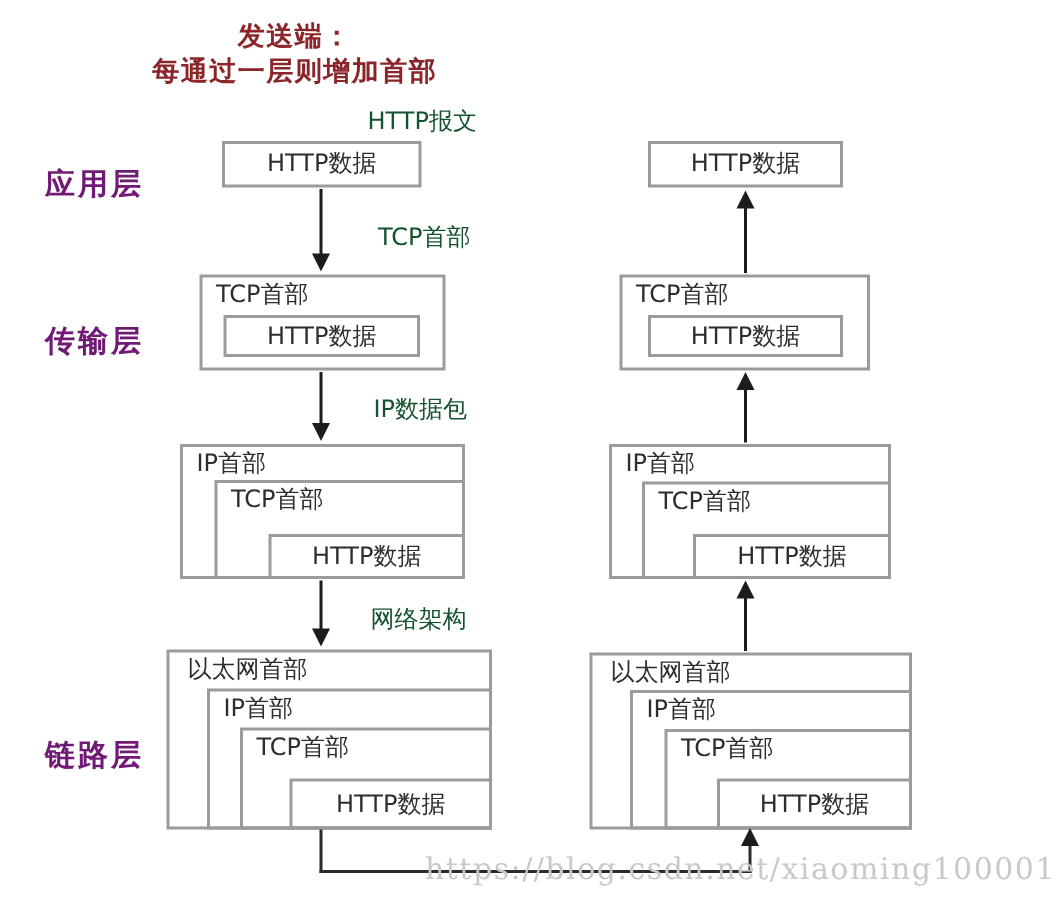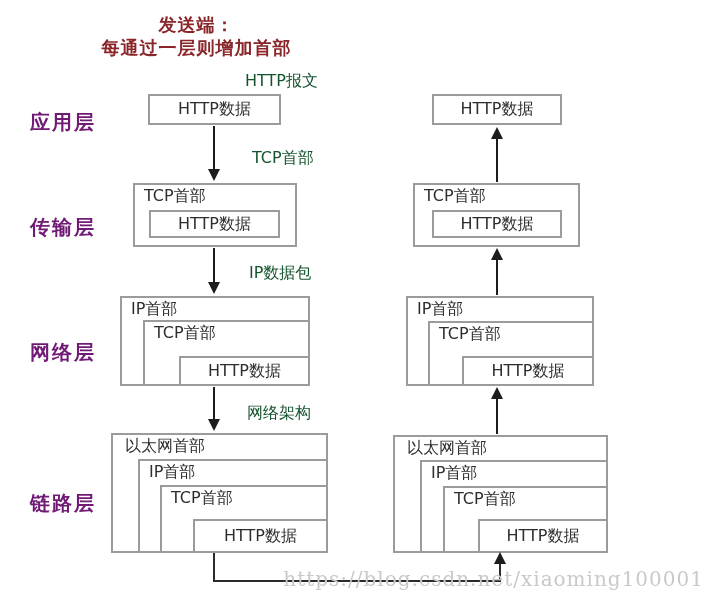--- a/index.html
+++ b/index.html
@@ -48,21 +48,20 @@
 
 <div id="stage">
 
   <div class="col-title" style="left:93px;top:13px;width:207px;">
     <div>发送端：</div>
     <div>每通过一层则增加首部</div>
   </div>
 
   <div class="layer-label" style="top:109px;">应用层</div>
   <div class="layer-label" style="top:214px;">传输层</div>
-  <div class="layer-label" style="top:339px;">网络层</div>
   <div class="layer-label" style="top:490px;">链路层</div>
 
   <div class="annotation" style="left:245px;top:71px;">HTTP报文</div>
   <div class="annotation" style="left:252px;top:148px;">TCP首部</div>
   <div class="annotation" style="left:249px;top:263px;">IP数据包</div>
   <div class="annotation" style="left:247px;top:403px;">网络架构</div>
 
   <div class="box centered" style="left:148px;top:94px;width:133px;height:31px;">
     <span>HTTP数据</span>
   </div>

